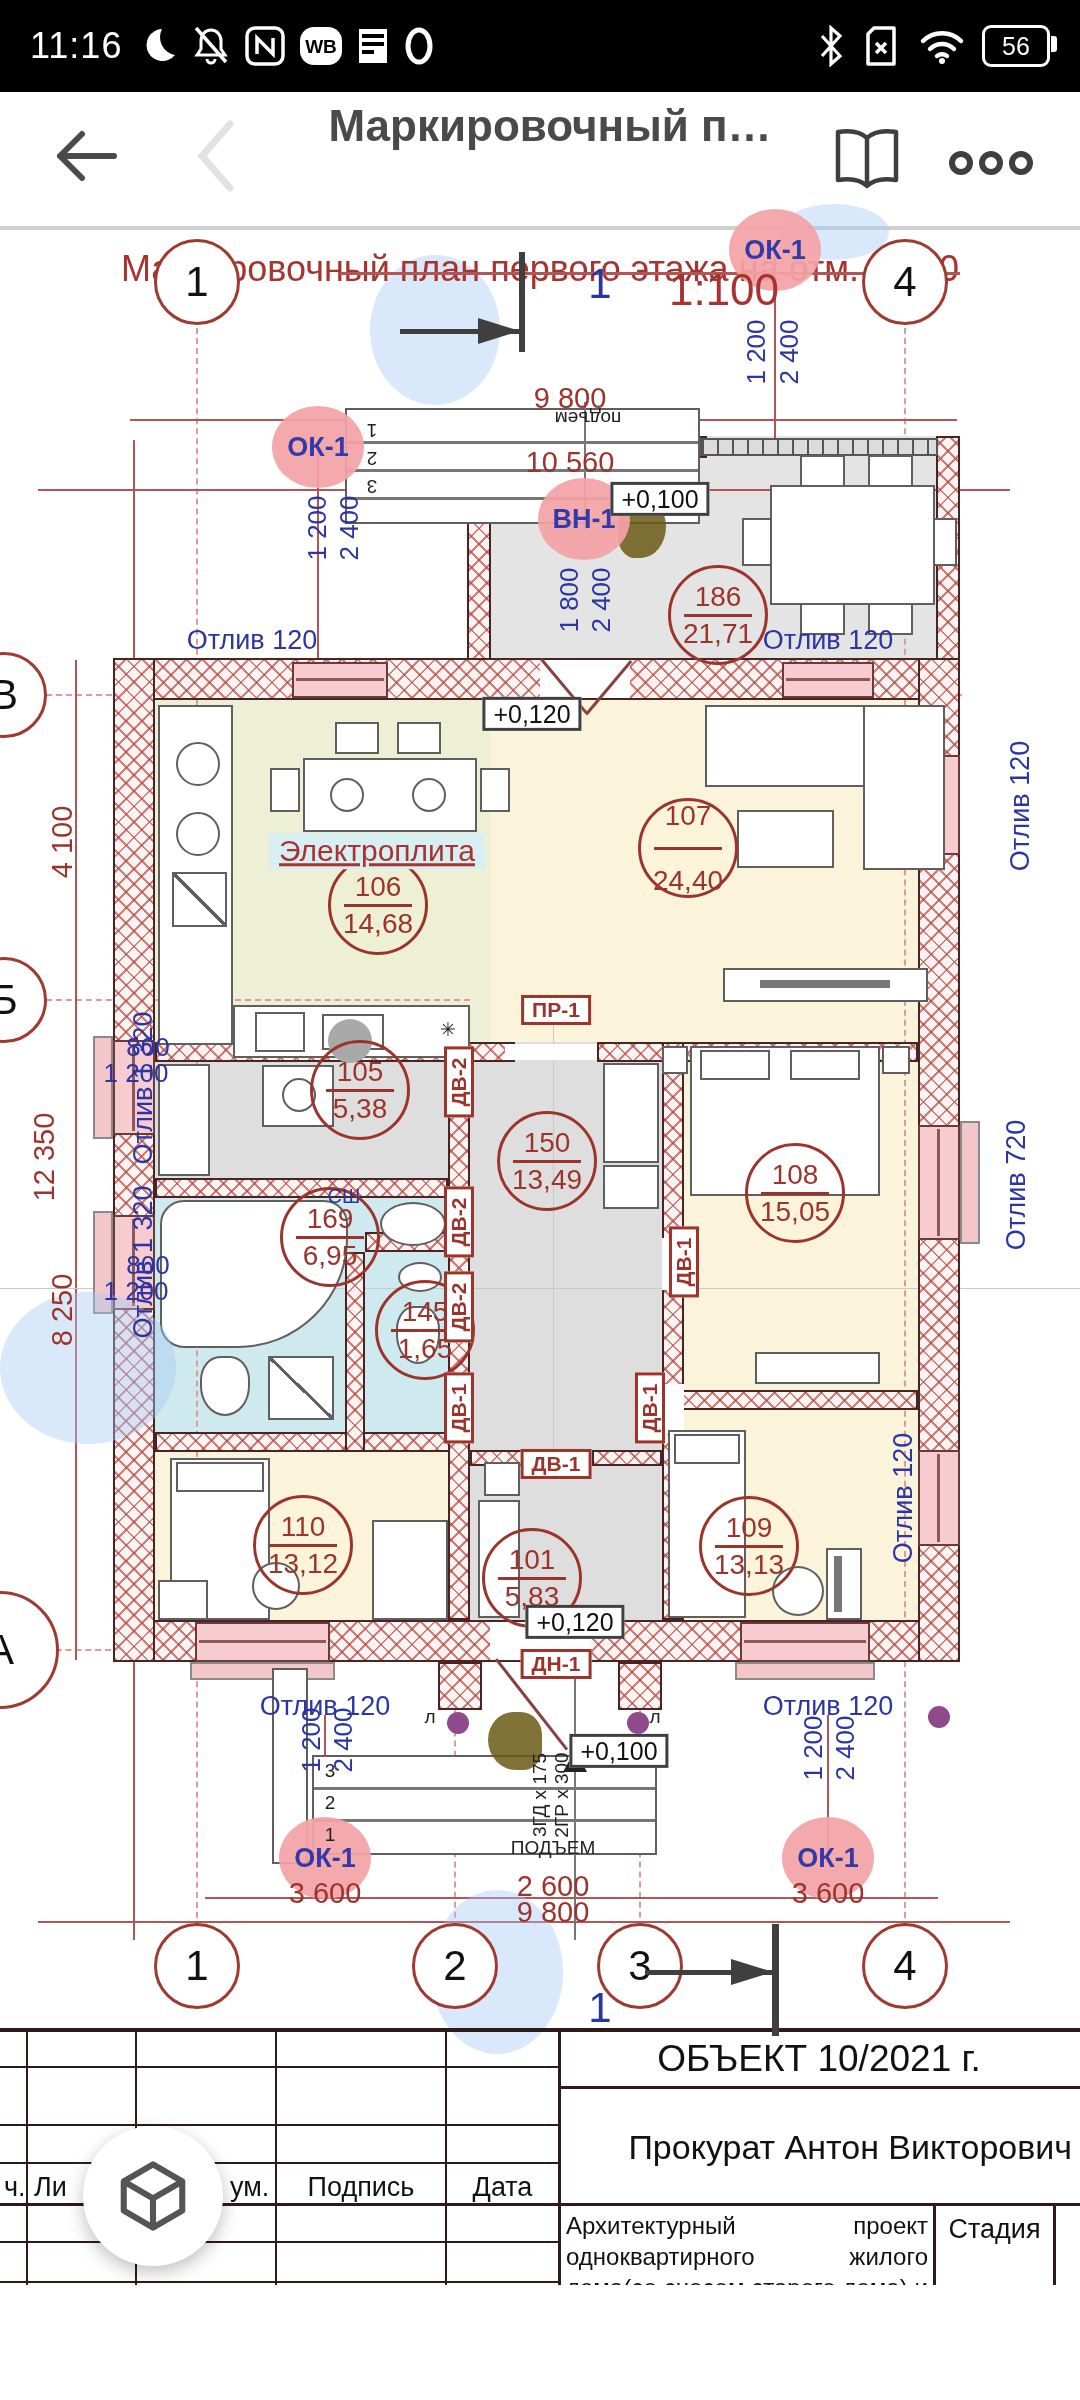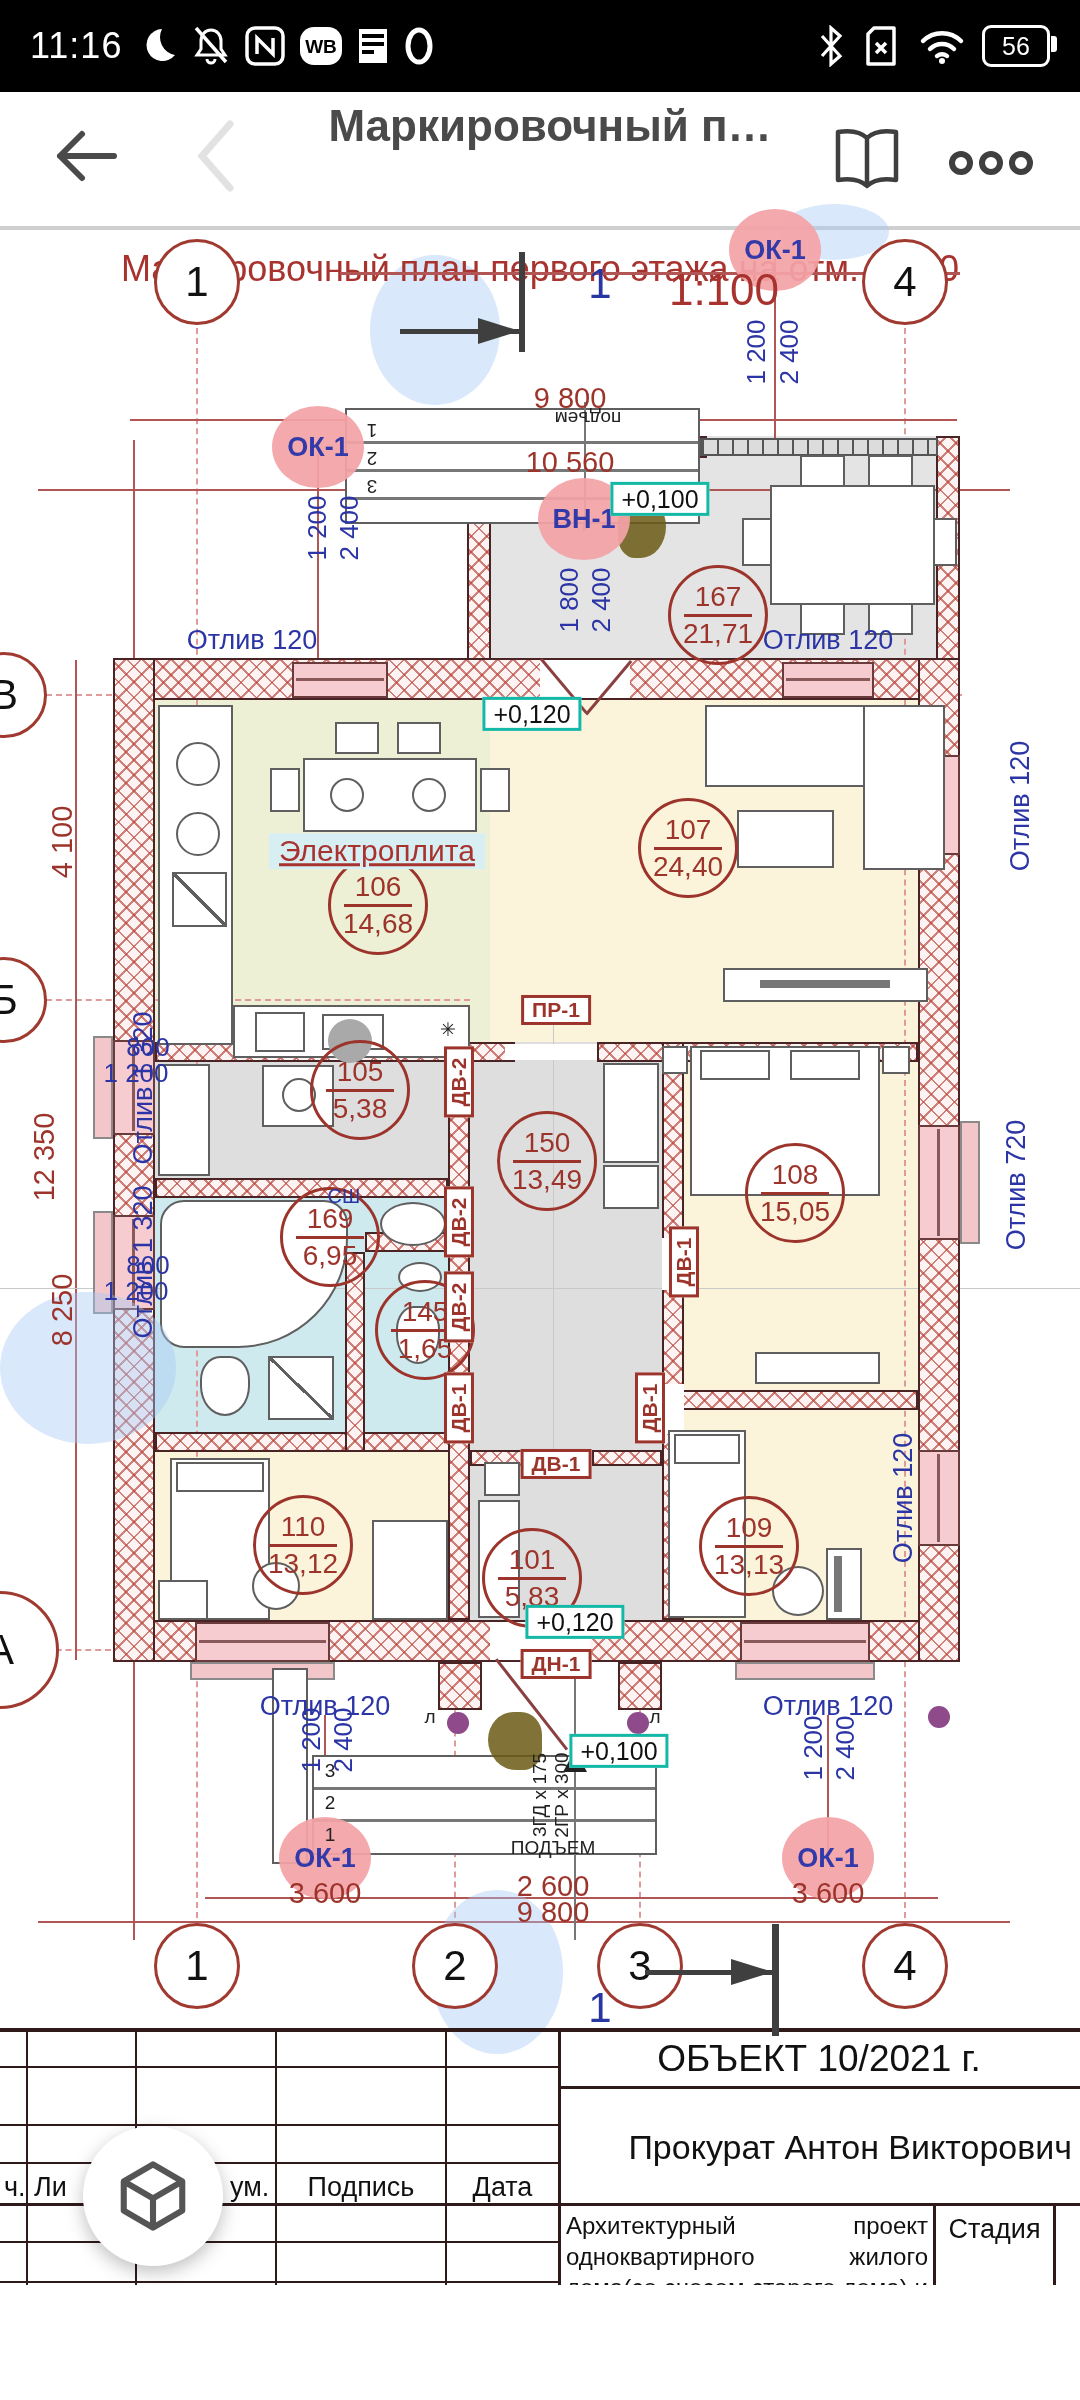--- a/index.html
+++ b/index.html
@@ -52,21 +52,21 @@
   .dot{position:absolute;border-radius:50%;}
 
   
   .ov{position:absolute;transform:translate(-50%,-50%);display:flex;align-items:center;justify-content:center;
       white-space:nowrap;z-index:30;line-height:1.05;}
   .ax{width:80px;height:80px;border:3px solid #a03a30;border-radius:50%;background:#fff;color:#111;font-size:42px;}
   .wc{width:92px;height:82px;border-radius:50%;background:rgba(243,163,167,.93);color:#3239a8;font-size:27px;font-weight:bold;}
   .stamp{width:94px;height:94px;border:3px solid #9c342b;border-radius:50%;color:#9c342b;flex-direction:column;font-size:28px;}
   .stamp .ln{width:68px;height:3px;background:#9c342b;margin:2px 0;}
   .door{background:#fff;border:3px solid #9c342b;color:#9c342b;font-size:21px;font-weight:bold;padding:1px 8px;}
-  .level{background:#fff;border:3px solid #14b8a6;color:#111;font-size:25px;padding:1px 8px;}
+  .level{background:#fff;border:3px solid #404040;color:#111;font-size:25px;padding:1px 8px;}
   .rdim{color:#9c342b;font-size:29px;}
   .bdim{color:#2b35a5;font-size:26px;}
   .flab{color:#2b35a5;font-size:27px;}
   .kitchen-label{color:#a8332e;font-size:30px;background:#d7eef3;text-decoration:underline;padding:2px 10px;}
   .small-blue{color:#2b35a5;font-size:20px;margin-top:25px;}
   .tiny-black{color:#222;font-size:19px;}
   .scale-num{color:#2736a0;font-size:42px;}
   .scale-val{color:#a8332e;font-size:44px;}
 
   .plan-title{position:absolute;left:50%;top:248px;transform:translateX(-50%);color:#a8332e;font-size:36px;white-space:nowrap;z-index:28;}
@@ -401,42 +401,42 @@
         <div class="ov stamp" style="left: 360px; top: 1090px; transform: translate(-50%, -50%);">
           <span>105</span>
           <span class="ln"></span>
           <span>5,38</span>
         </div>
         <div class="ov stamp" style="left: 378px; top: 905px; transform: translate(-50%, -50%);">
           <span>106</span>
           <span class="ln"></span>
           <span>14,68</span>
         </div>
-        <div class="ov stamp" style="left: 688px; top: 848px; transform: translate(-50%, -50%);">
+        <div class="ov stamp" style="left: 688px; top: 848px; transform: translate(-50%, -50%); justify-content: space-between;">
           <span>107</span>
           <span class="ln"></span>
           <span>24,40</span>
         </div>
         <div class="ov stamp" style="left: 795px; top: 1193px; transform: translate(-50%, -50%);">
           <span>108</span>
           <span class="ln"></span>
           <span>15,05</span>
         </div>
         <div class="ov stamp" style="left: 749px; top: 1546px; transform: translate(-50%, -50%);">
           <span>109</span>
           <span class="ln"></span>
           <span>13,13</span>
         </div>
         <div class="ov stamp" style="left: 303px; top: 1545px; transform: translate(-50%, -50%);">
           <span>110</span>
           <span class="ln"></span>
           <span>13,12</span>
         </div>
         <div class="ov stamp" style="left: 718px; top: 615px; transform: translate(-50%, -50%);">
-          <span>167</span>
+          <span>186</span>
           <span class="ln"></span>
           <span>21,71</span>
         </div>
         <div class="ov door" style="left: 556px; top: 1010px; transform: translate(-50%, -50%);">ПР-1</div>
         <div class="ov door" style="left: 459px; top: 1082px; transform: translate(-50%, -50%) rotate(-90deg);">ДВ-2</div>
         <div class="ov door" style="left: 459px; top: 1222px; transform: translate(-50%, -50%) rotate(-90deg);">ДВ-2</div>
         <div class="ov door" style="left: 459px; top: 1307px; transform: translate(-50%, -50%) rotate(-90deg);">ДВ-2</div>
         <div class="ov door" style="left: 459px; top: 1408px; transform: translate(-50%, -50%) rotate(-90deg);">ДВ-1</div>
         <div class="ov door" style="left: 650px; top: 1408px; transform: translate(-50%, -50%) rotate(-90deg);">ДВ-1</div>
         <div class="ov door" style="left: 684px; top: 1262px; transform: translate(-50%, -50%) rotate(-90deg);">ДВ-1</div>

